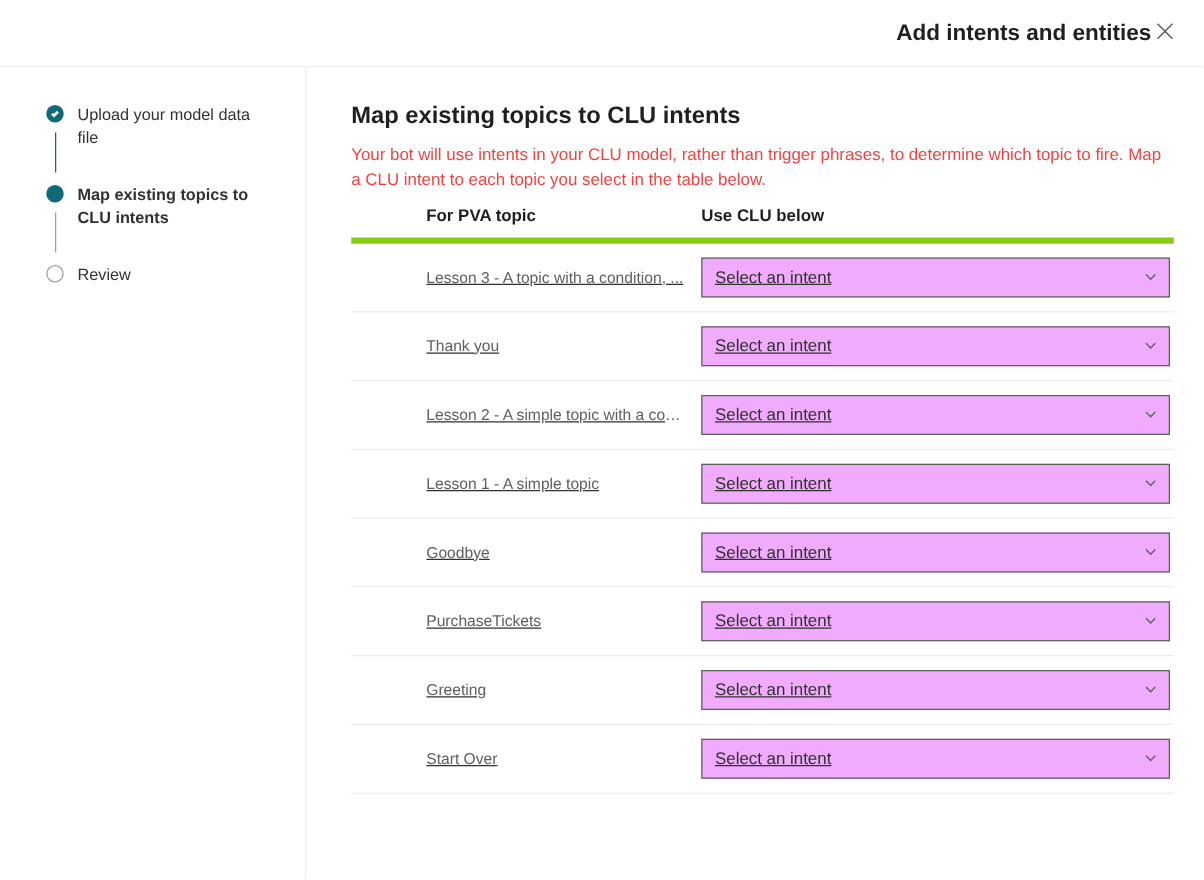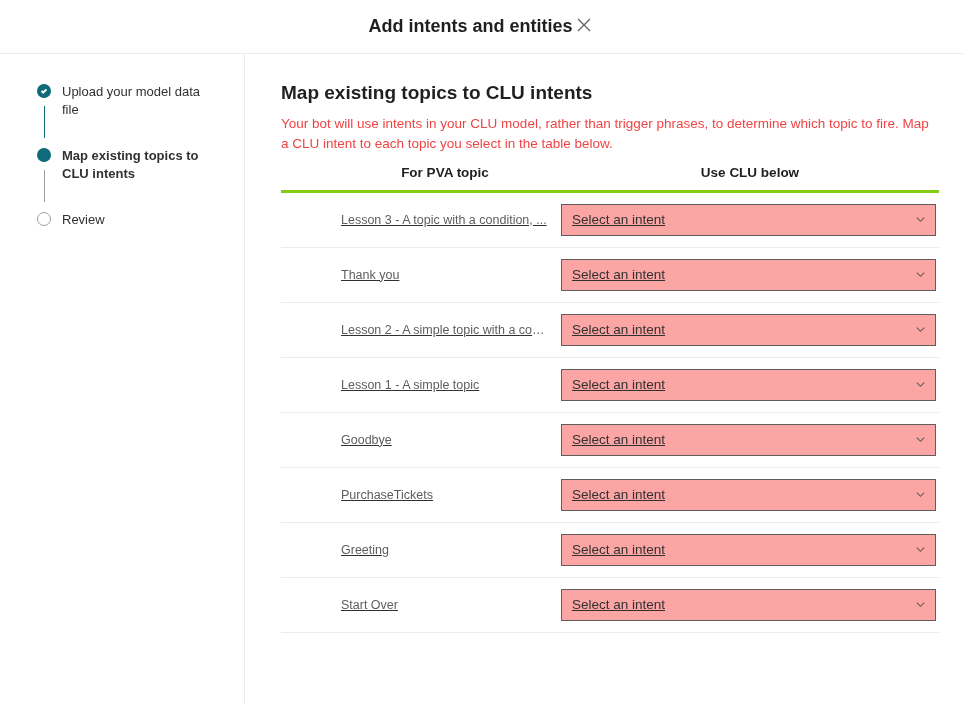--- a/index.html
+++ b/index.html
@@ -11,21 +11,21 @@
       font-family: "Segoe UI", -apple-system, BlinkMacSystemFont, sans-serif;
       background: #ffffff;
       color: #323130;
       font-size: 14px;
       width: 963px;
       height: 704px;
       overflow: hidden;
     }
     .header {
       display: flex;
-      justify-content: center;
+      justify-content: flex-end;
       align-items: center;
       padding: 14px 20px;
       border-bottom: 1px solid #edebe9;
     }
     .header-title {
       font-size: 18px;
       font-weight: 600;
       color: #201f1e;
     }
     .close-btn {
@@ -126,22 +126,21 @@
       font-size: 13.5px;
       color: #ef4444;
       line-height: 1.5;
     }
     .table {
       width: 100%;
     }
     .table-header {
       display: flex;
       padding: 10px 0;
-      border-bottom: 3px solid #84cc16;
-      text-align: center;
+      border-bottom: 5px solid #84cc16;
     }
     .col-spacer {
       width: 60px;
       flex-shrink: 0;
     }
     .col-topic {
       width: 220px;
       flex-shrink: 0;
       padding-right: 12px;
     }
@@ -169,21 +168,21 @@
     }
     .select-wrap {
       position: relative;
       width: 100%;
       max-width: 375px;
     }
     .select-box {
       width: 100%;
       height: 32px;
       border: 1px solid #605e5c;
-      background: #fca5a5;
+      background: #f0abfc;
       padding: 0 30px 0 10px;
       font-size: 13.5px;
       color: #323130;
       display: flex;
       align-items: center;
       cursor: pointer;
     }
     .chevron {
       position: absolute;
       right: 10px;

